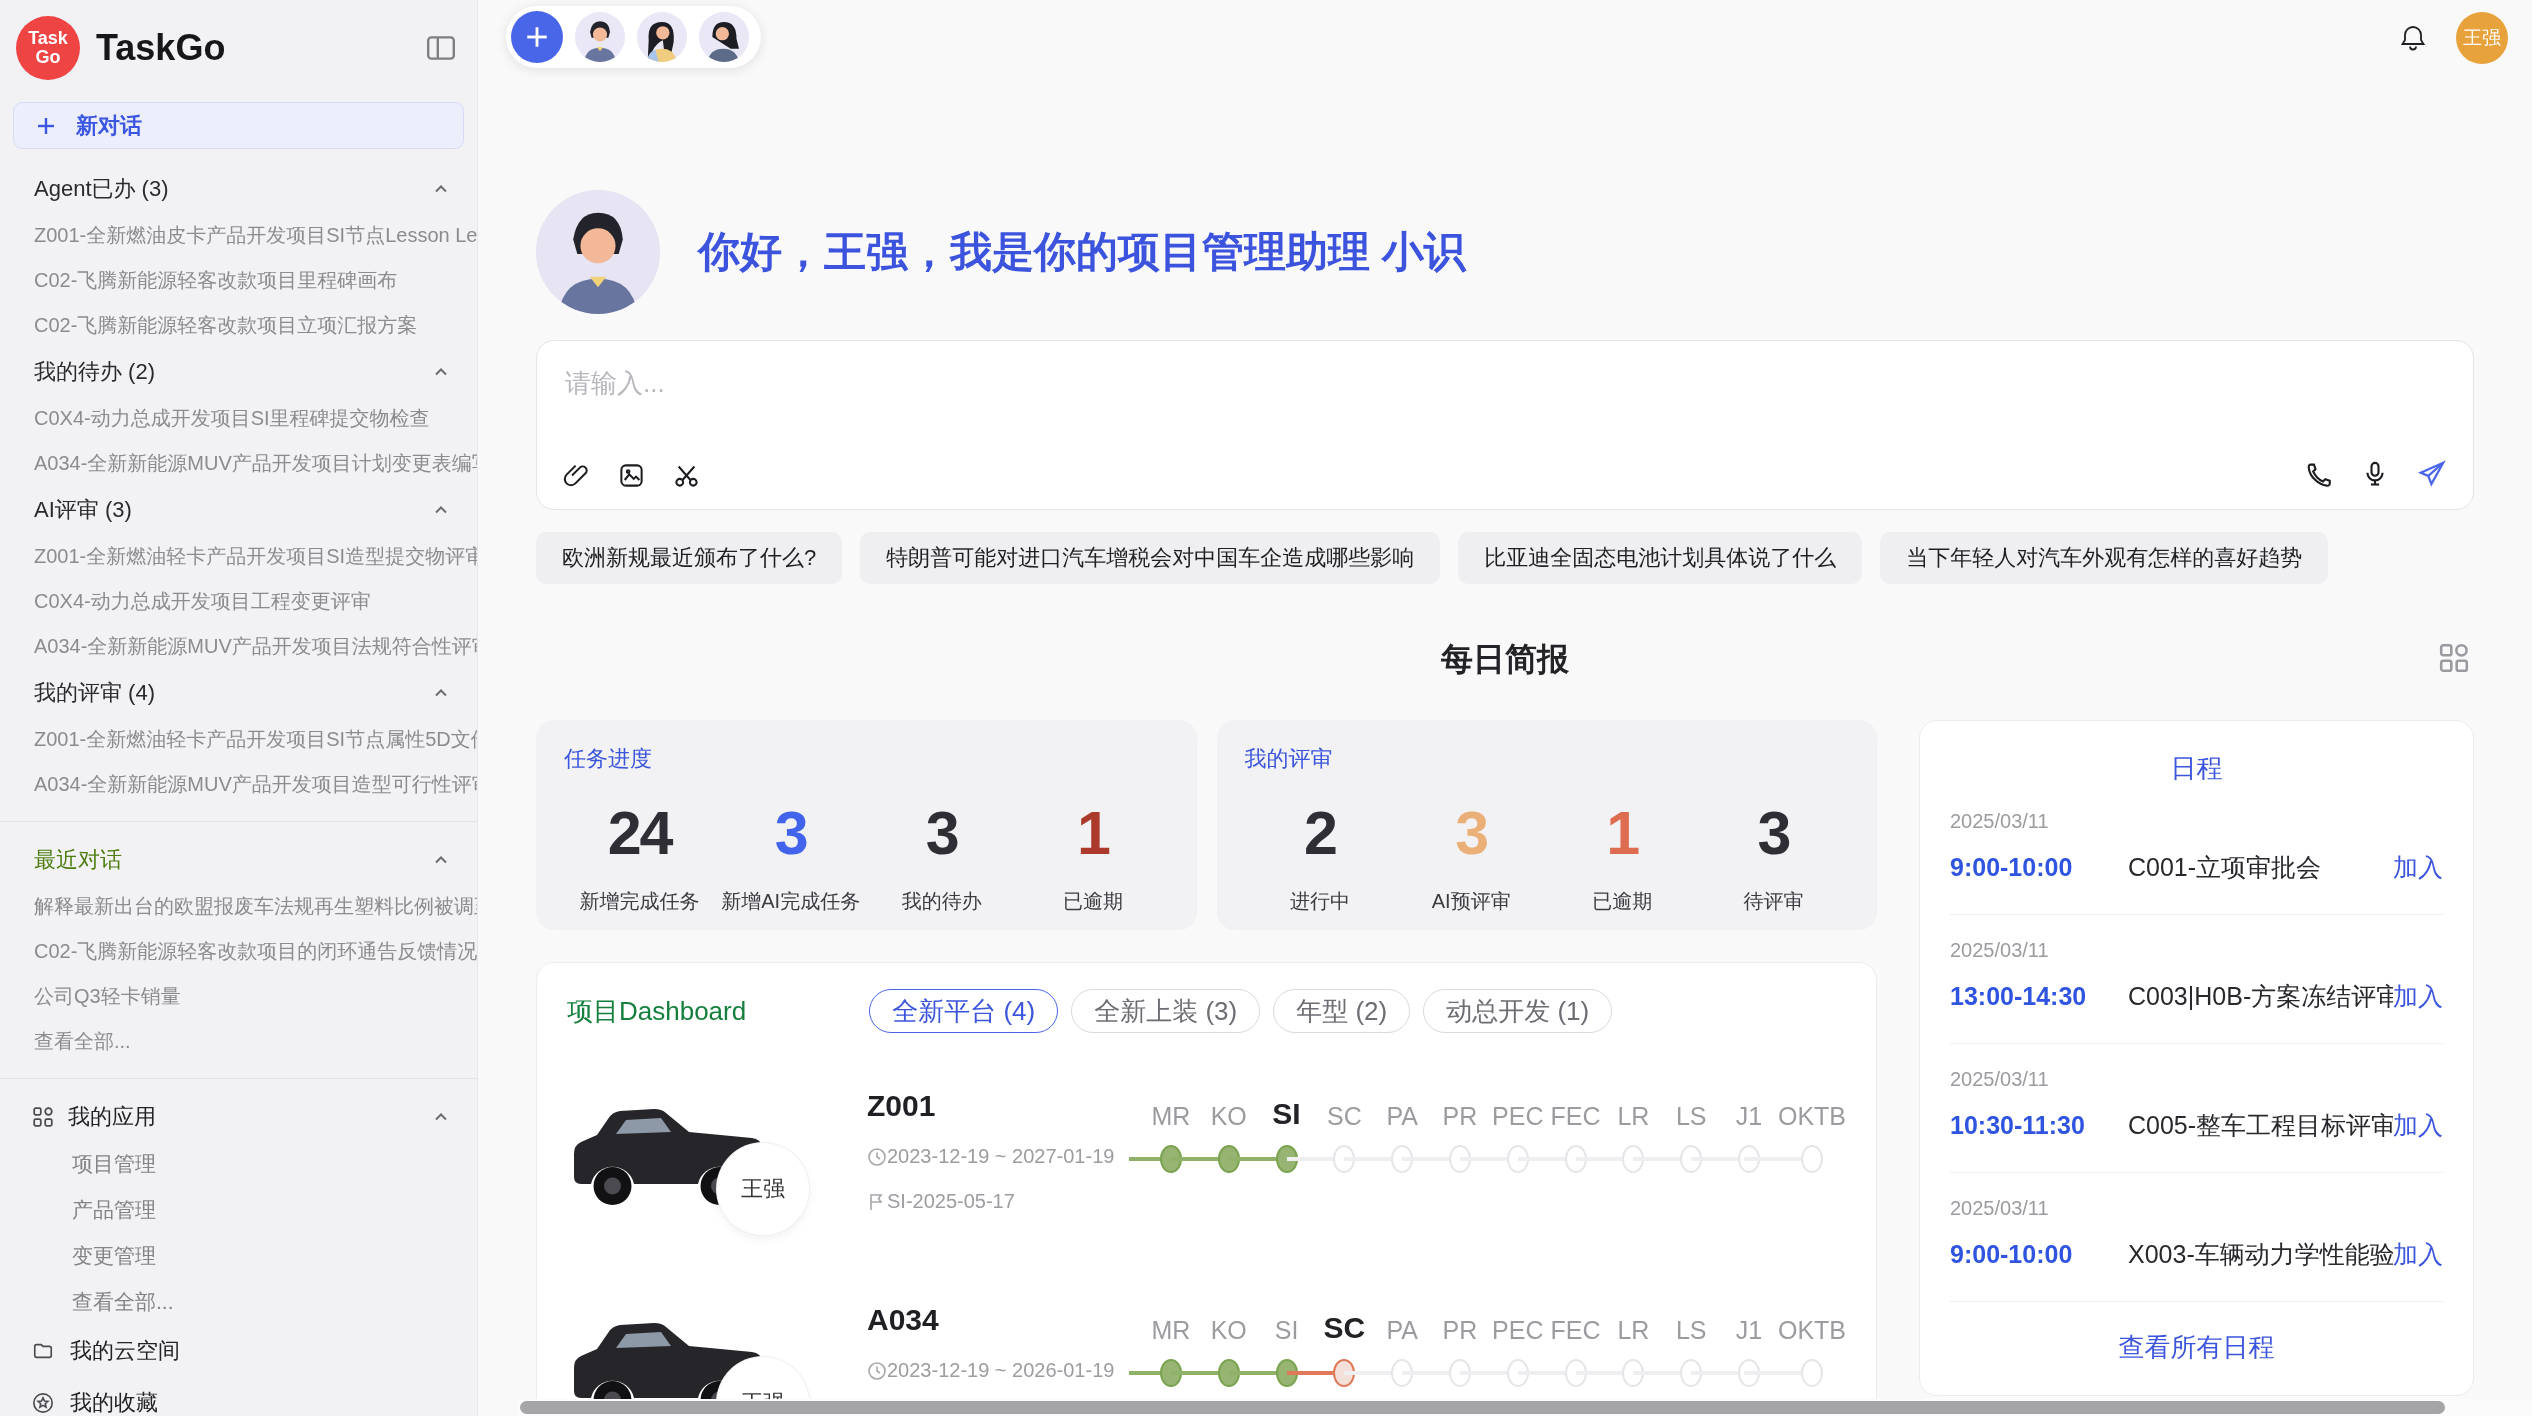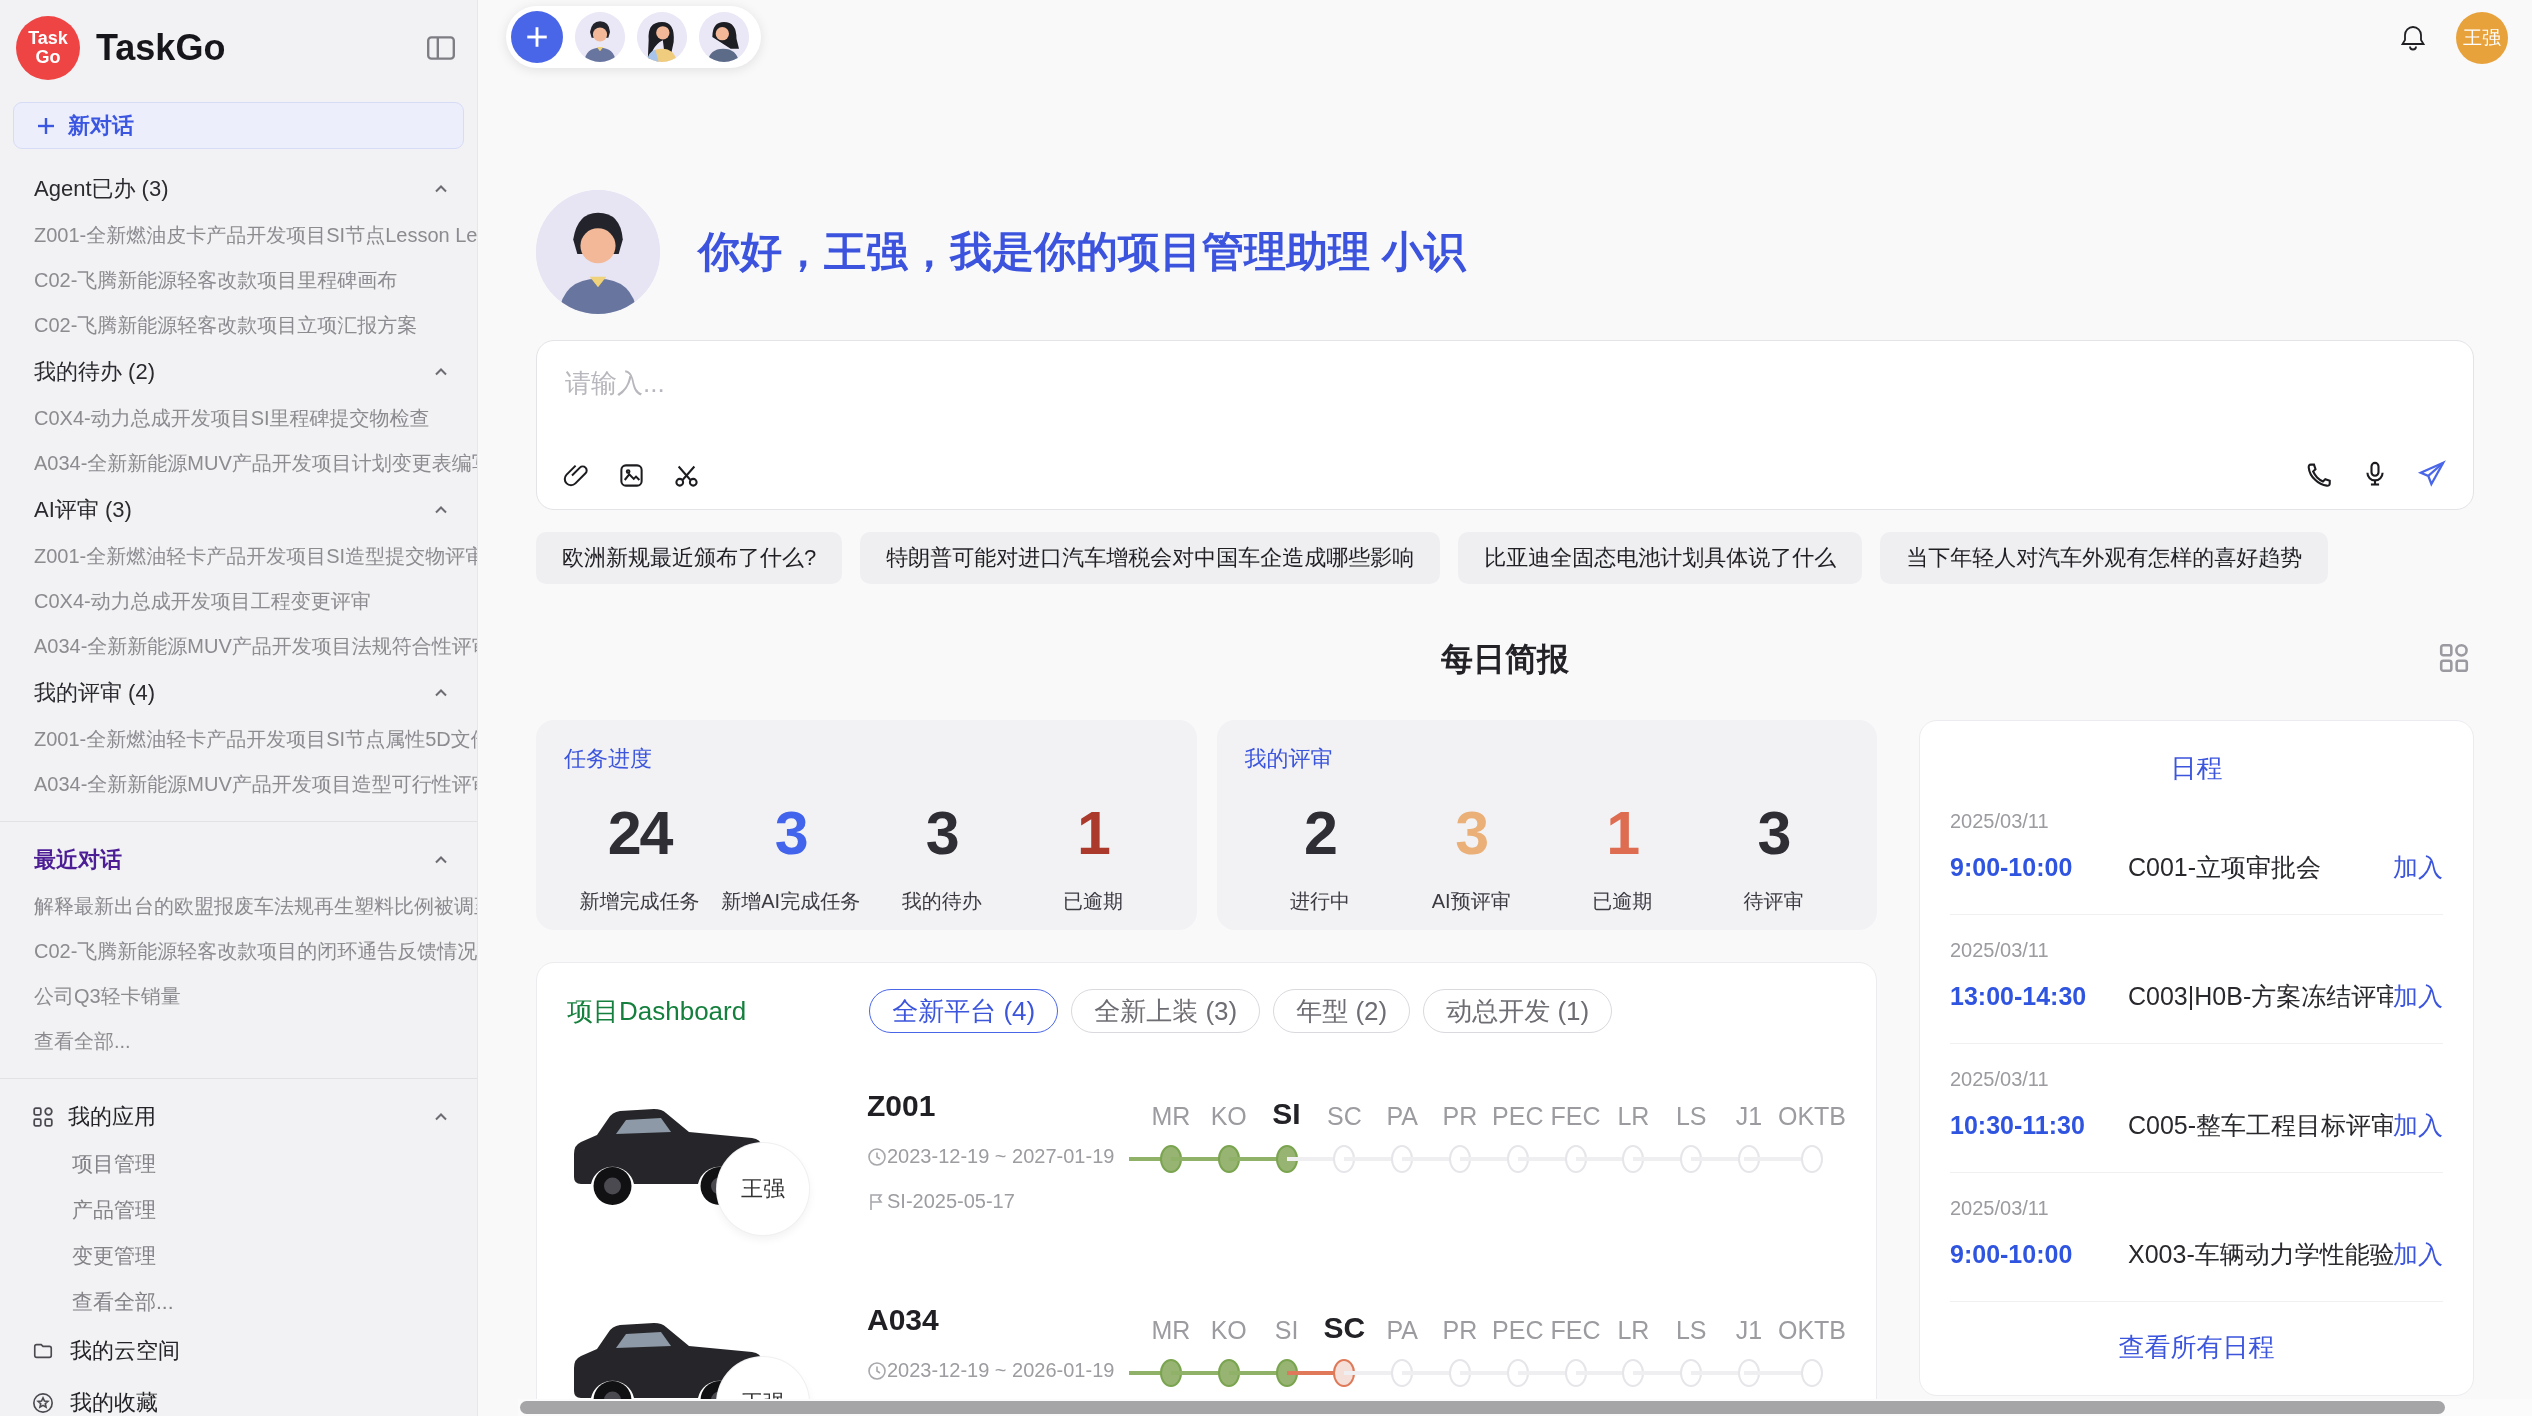--- a/index.html
+++ b/index.html
@@ -9,21 +9,21 @@
 
   
   .sidebar{position:absolute;left:0;top:0;width:478px;height:1416px;background:#f2f2f4;
     border-right:1px solid #e7e7ea;padding-top:10px;overflow:hidden;}
   .side-head{display:flex;align-items:center;padding:6px 20px 6px 16px;}
   .logo{width:64px;height:64px;border-radius:50%;background:#ef4444;color:#fff;display:flex;
     flex-direction:column;align-items:center;justify-content:center;font-size:18px;line-height:19px;font-weight:600;flex:none;}
   .app-title{font-size:36px;font-weight:700;color:#17171b;margin-left:16px;flex:1;}
   .collapse-btn{flex:none;cursor:pointer;}
   .new-chat{margin:16px 13px 8px;height:47px;background:#ecEEfb;border:1px solid #d7dcf6;border-radius:9px;
-    display:flex;align-items:center;gap:12px;padding:0 22px;color:#3b57e2;font-size:22px;font-weight:600;}
+    display:flex;align-items:center;gap:20px;padding:0 22px;color:#3b57e2;font-size:22px;font-weight:600;}
   .side-scroll{padding-top:8px;}
   .side-sec-head{display:flex;align-items:center;padding:9px 26px 9px 34px;font-size:22px;color:#2a2a2f;}
   .side-sec-head .t{flex:1;}
   .side-item{padding:9px 6px 9px 34px;font-size:20px;color:#8b8b90;white-space:nowrap;overflow:hidden;}
   .side-divider{height:1px;background:#e2e2e5;margin:14px 0;}
   .apps-head{display:flex;align-items:center;gap:14px;padding:9px 26px 9px 32px;font-size:22px;color:#222227;}
   .apps-head .t{flex:1;}
   .apps-item{padding:9px 6px 9px 72px;font-size:21px;color:#828287;white-space:nowrap;overflow:hidden;}
   .side-link{display:flex;align-items:center;gap:16px;padding:11px 26px 11px 32px;font-size:22px;color:#222227;}
 
@@ -174,21 +174,21 @@
           <svg width="20" height="20" viewBox="0 0 20 20" fill="none" stroke="#6c6c72" stroke-width="2">
             <polyline points="5,12.5 10,7.5 15,12.5"></polyline>
           </svg>
         </div>
         <div class="side-item">Z001-全新燃油轻卡产品开发项目SI节点属性5D文件评审</div>
         <div class="side-item">A034-全新新能源MUV产品开发项目造型可行性评审</div>
       </div>
 
     <div class="side-divider"></div>
 
-    <div class="side-sec-head" style="font-weight:700;color:#4c1d95;">
+    <div class="side-sec-head" style="font-weight:400;color:#4d7c0f;">
       <span class="t">最近对话</span>
       <svg width="20" height="20" viewBox="0 0 20 20" fill="none" stroke="#6c6c72" stroke-width="2">
           <polyline points="5,12.5 10,7.5 15,12.5"></polyline>
         </svg>
     </div>
     <div id="recent-items">
         <div class="side-item">解释最新出台的欧盟报废车法规再生塑料比例被调至15%...</div>
         <div class="side-item">C02-飞腾新能源轻客改款项目的闭环通告反馈情况</div>
         <div class="side-item">公司Q3轻卡销量</div>
         <div class="side-item">查看全部...</div>

